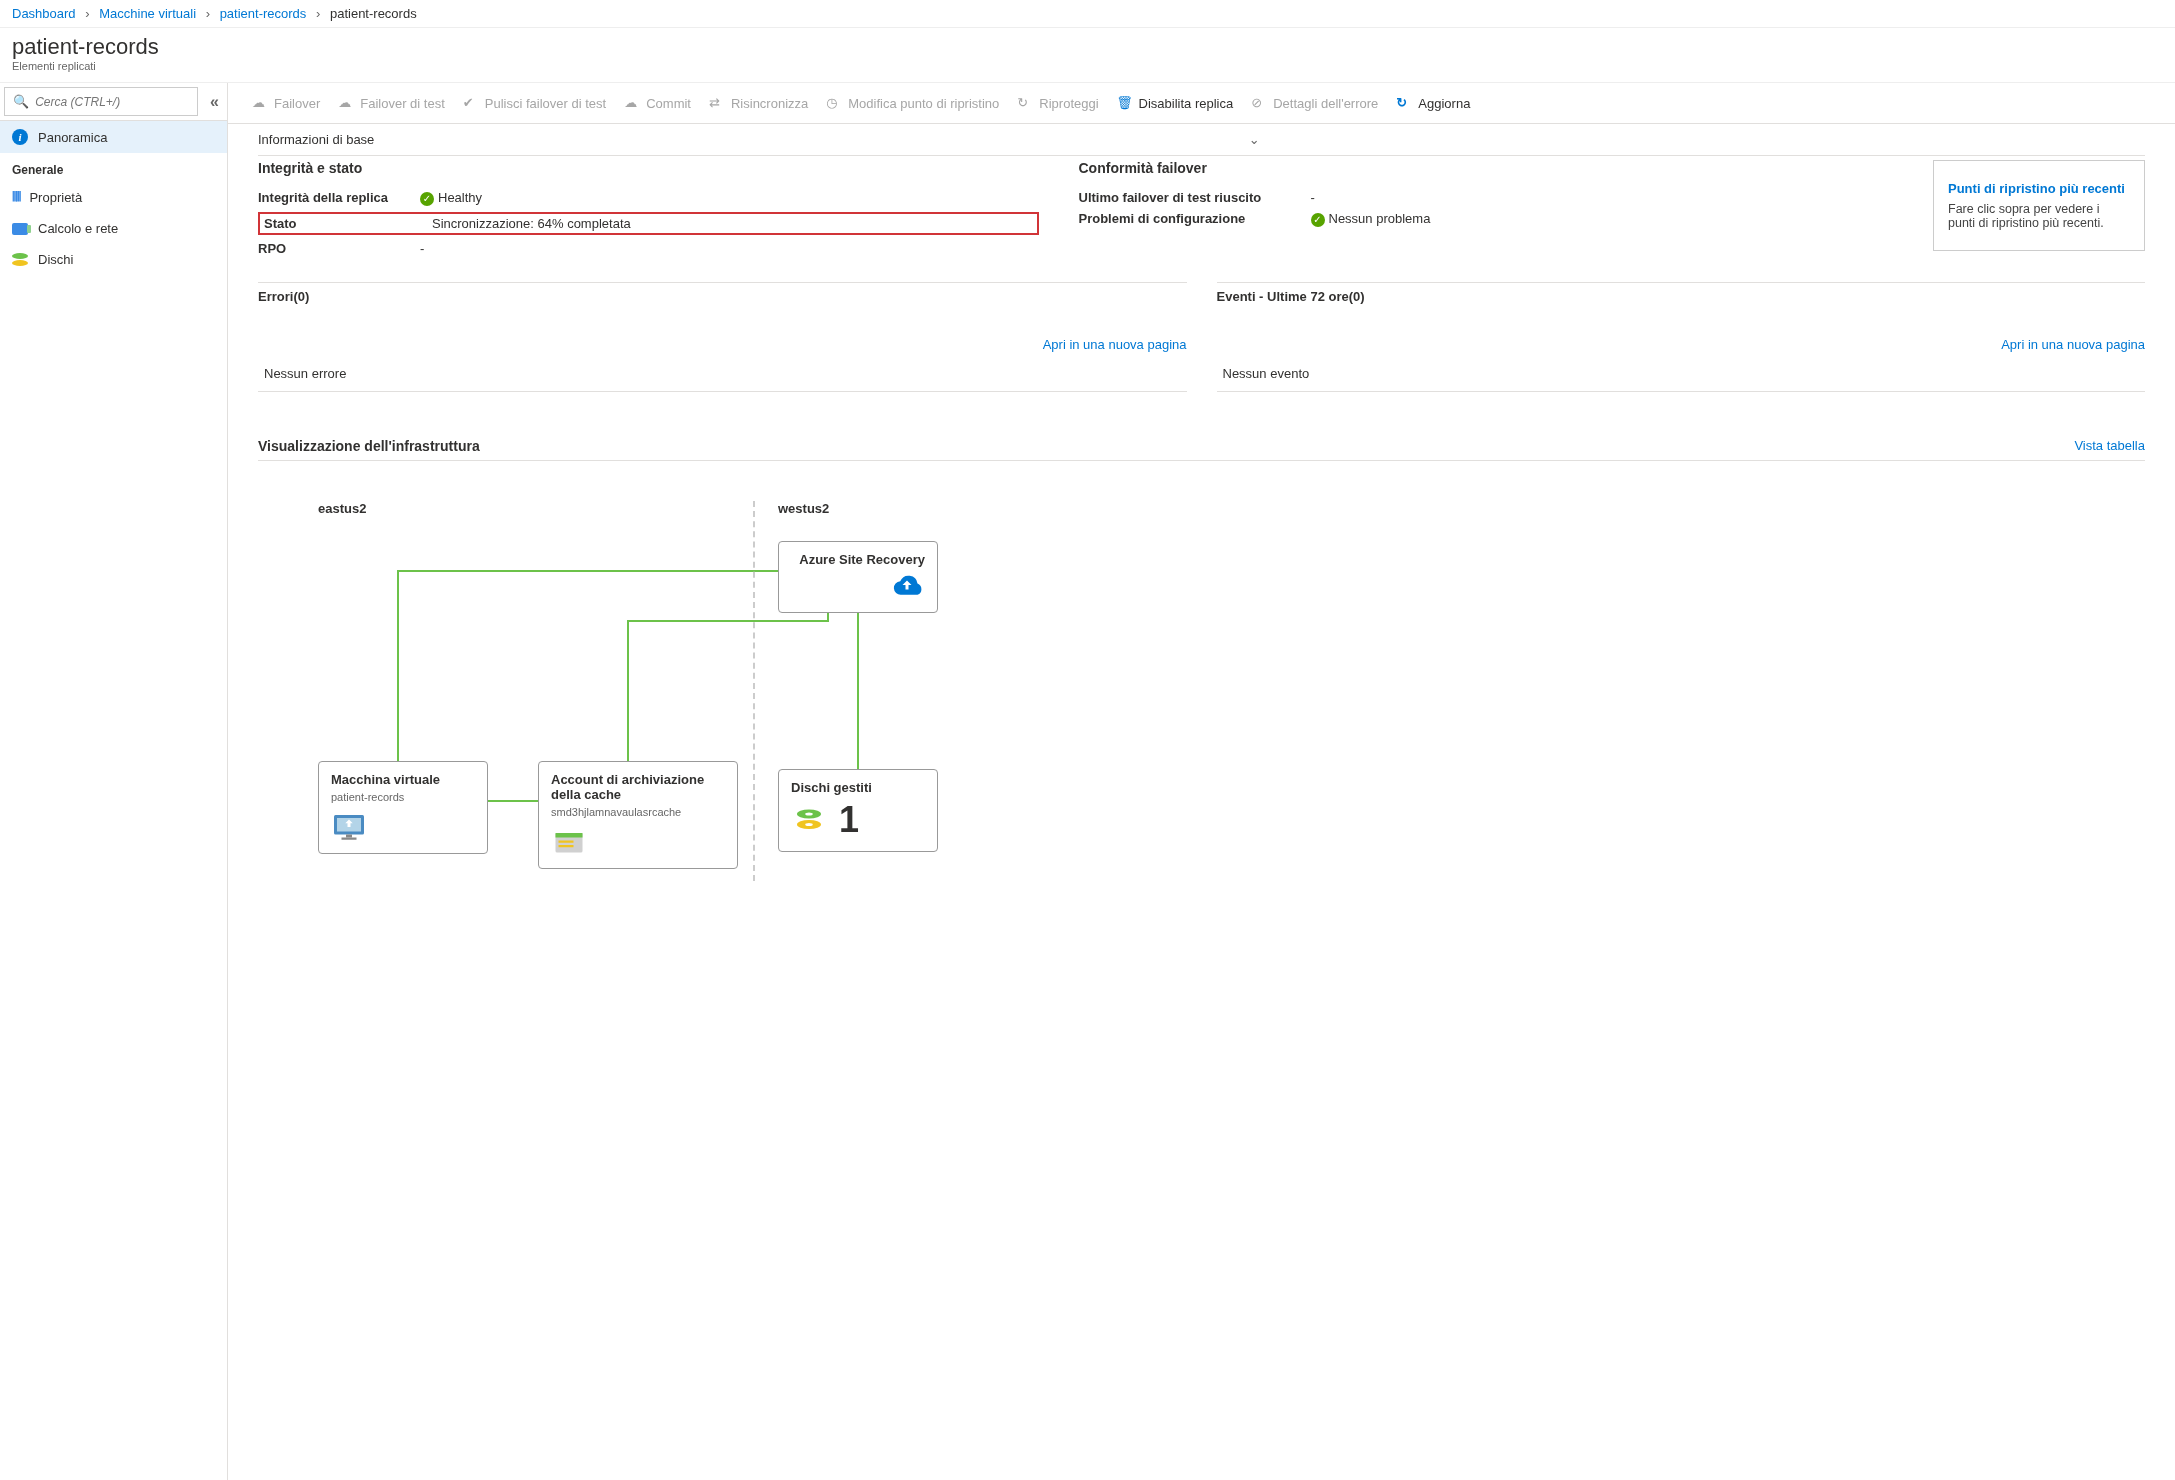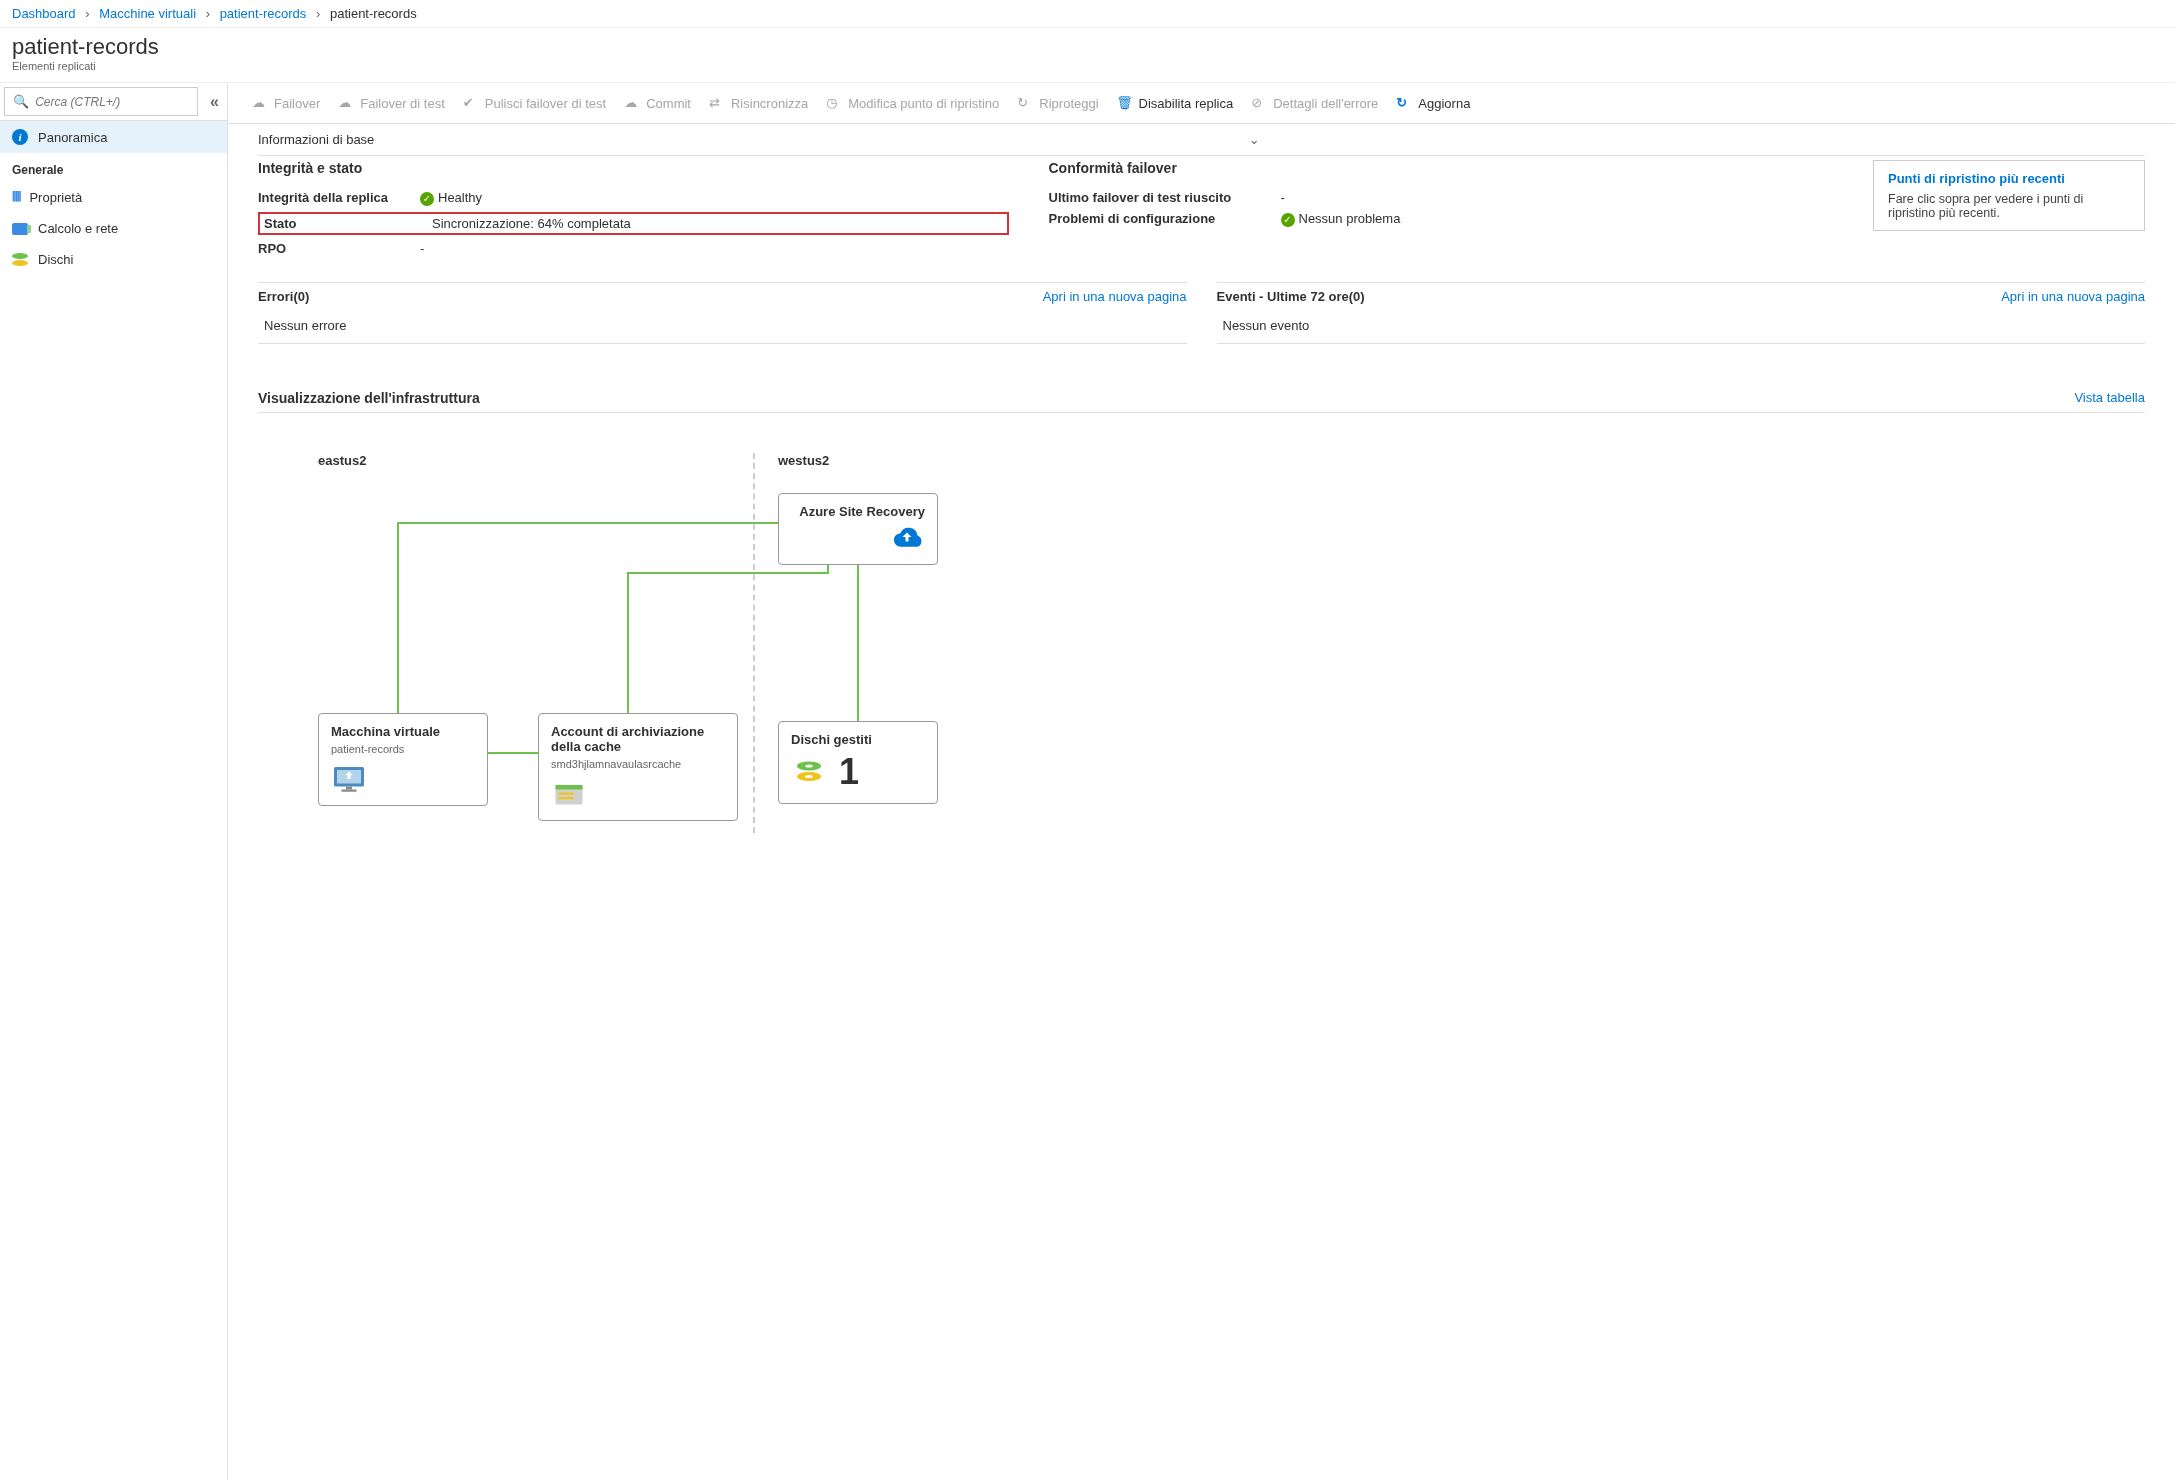--- a/index.html
+++ b/index.html
@@ -48,29 +48,29 @@
   .overview-grid { display: flex; gap: 40px; margin-bottom: 20px; }
   .ov-col { flex: 1; }
   .ov-col h3 { font-size: 14px; font-weight: 700; margin-bottom: 14px; }
   .ov-row { display: flex; margin-bottom: 6px; font-size: 13px; gap: 12px; }
   .ov-row .label { width: 150px; font-weight: 600; }
   .ov-row .value { flex:1; }
   .highlight-box { border: 2px solid #d13438; padding: 2px 4px; display:flex; gap:24px; margin-bottom:6px; }
   .highlight-box .label { width:144px; font-weight:700; }
   .ok-badge { display:inline-flex; width:14px; height:14px; border-radius:50%; background:#57a300; color:#fff; align-items:center; justify-content:center; font-size:10px; margin-right:4px;}
   
-  .recovery-box { border:1px solid #ccc; padding: 10px 14px; width: 272px; margin-left: 34px; }
+  .recovery-box { border:1px solid #ccc; padding: 20px 14px; width: 212px; margin-left: 34px; }
   .recovery-box .title { color:#0078d4; font-weight:700; margin-bottom:6px; }
   .recovery-box .desc { font-size:12.5px; color:#444; }
   
   .panel-pair { display:flex; gap:30px; margin-bottom: 40px; }
   .panel { flex:1; border-top: 1px solid #e1dfdd; border-bottom: 1px solid #e1dfdd; }
   .panel-hdr { display:flex; justify-content:space-between; padding: 6px 0; }
   .panel-hdr .ptitle { font-weight:700; }
-  .panel-hdr .plink { color:#0078d4; cursor:pointer; }
+  .panel-hdr .plink { color:#0078d4; cursor:pointer;margin-top:48px; }
   .panel-body { padding: 8px 6px 10px; font-size:13px; }
   
   .infra-hdr { display:flex; justify-content:space-between; align-items:center; border-bottom:1px solid #e1dfdd; padding: 6px 0; margin-bottom: 20px;}
   .infra-hdr .ititle { font-weight:700; font-size:14px; }
   .infra-hdr .ilink { color:#0078d4; cursor:pointer; }
   
   .infra-diagram { position: relative; height: 420px; margin: 0 10px; }
   .region-label { position:absolute; font-weight:700; font-size:13px; }
   .divider { position:absolute; border-left: 2px dashed #ccc; height: 380px; }
   .node { position:absolute; border:1px solid #999; border-radius:4px; background:#fff; padding: 10px 12px; min-width: 150px; }

